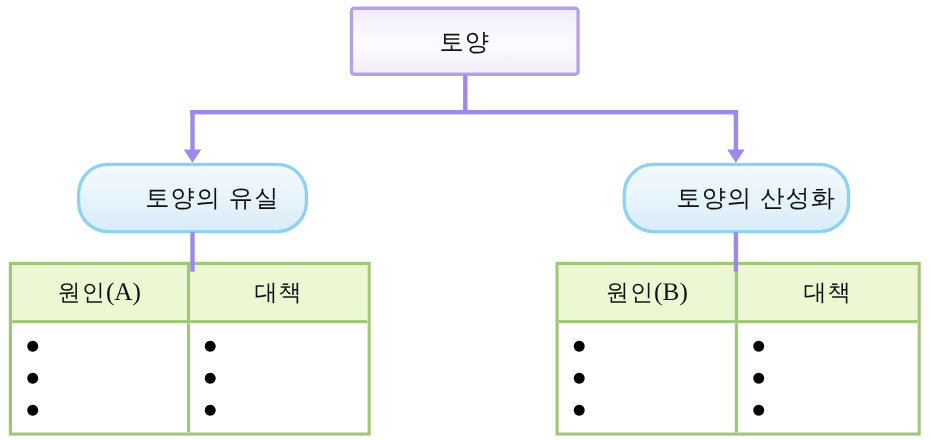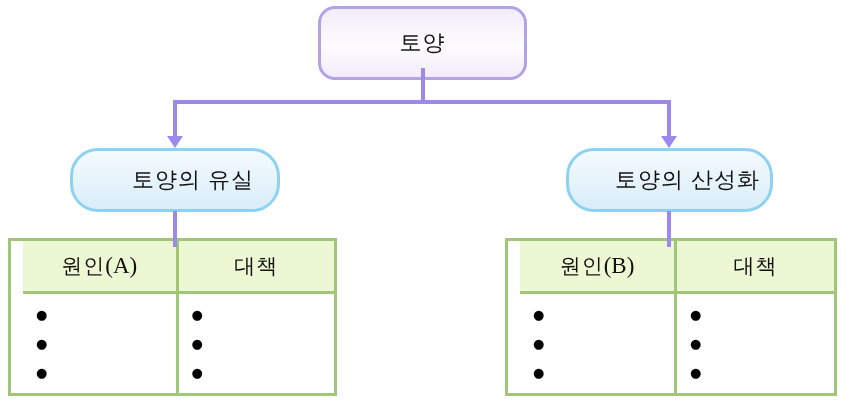--- a/index.html
+++ b/index.html
@@ -25,23 +25,23 @@
   }
   
   .node{
     position:absolute;
     display:flex;align-items:center;justify-content:center;
     font-size:22px;
     letter-spacing:1px;
     box-sizing:border-box;
   }
   .node-root{
-    left:318px;top:6px;width:209px;height:74px;
+    left:318px;top:6px;width:209px;height:63px;
     border:3px solid var(--root-border);
-    border-radius:17px;
+    border-radius:4px;
     background:linear-gradient(180deg,var(--root-fill-a) 0%,var(--root-fill-b) 55%,var(--root-fill-a) 100%);
   }
   .node-child{
     border:3px solid var(--child-border);
     border-radius:28px;
     background:linear-gradient(180deg,var(--child-fill-a) 0%,var(--child-fill-b) 100%);
     padding-left:36px;
   }
   .node-child-left{left:70px;top:148px;width:210px;height:64px;}
   .node-child-right{left:566px;top:148px;width:207px;height:64px;text-align:center;}
@@ -64,21 +64,20 @@
   
   .dtable{
     position:absolute;
     box-sizing:border-box;
     border:3px solid var(--table-border);
     background:#ffffff;
     display:grid;
     grid-template-columns:1fr 1fr;
     grid-template-rows:53px 1fr;
     z-index:2;
-    padding-left:12px;
   }
   .dtable-left{left:8px;top:238px;width:329px;height:158px;}
   .dtable-right{left:505px;top:238px;width:332px;height:158px;}
   .th{
     background:var(--header-fill);
     border-bottom:3px solid var(--table-border);
     display:flex;align-items:center;justify-content:center;
     font-size:21px;
     letter-spacing:1px;
   }

